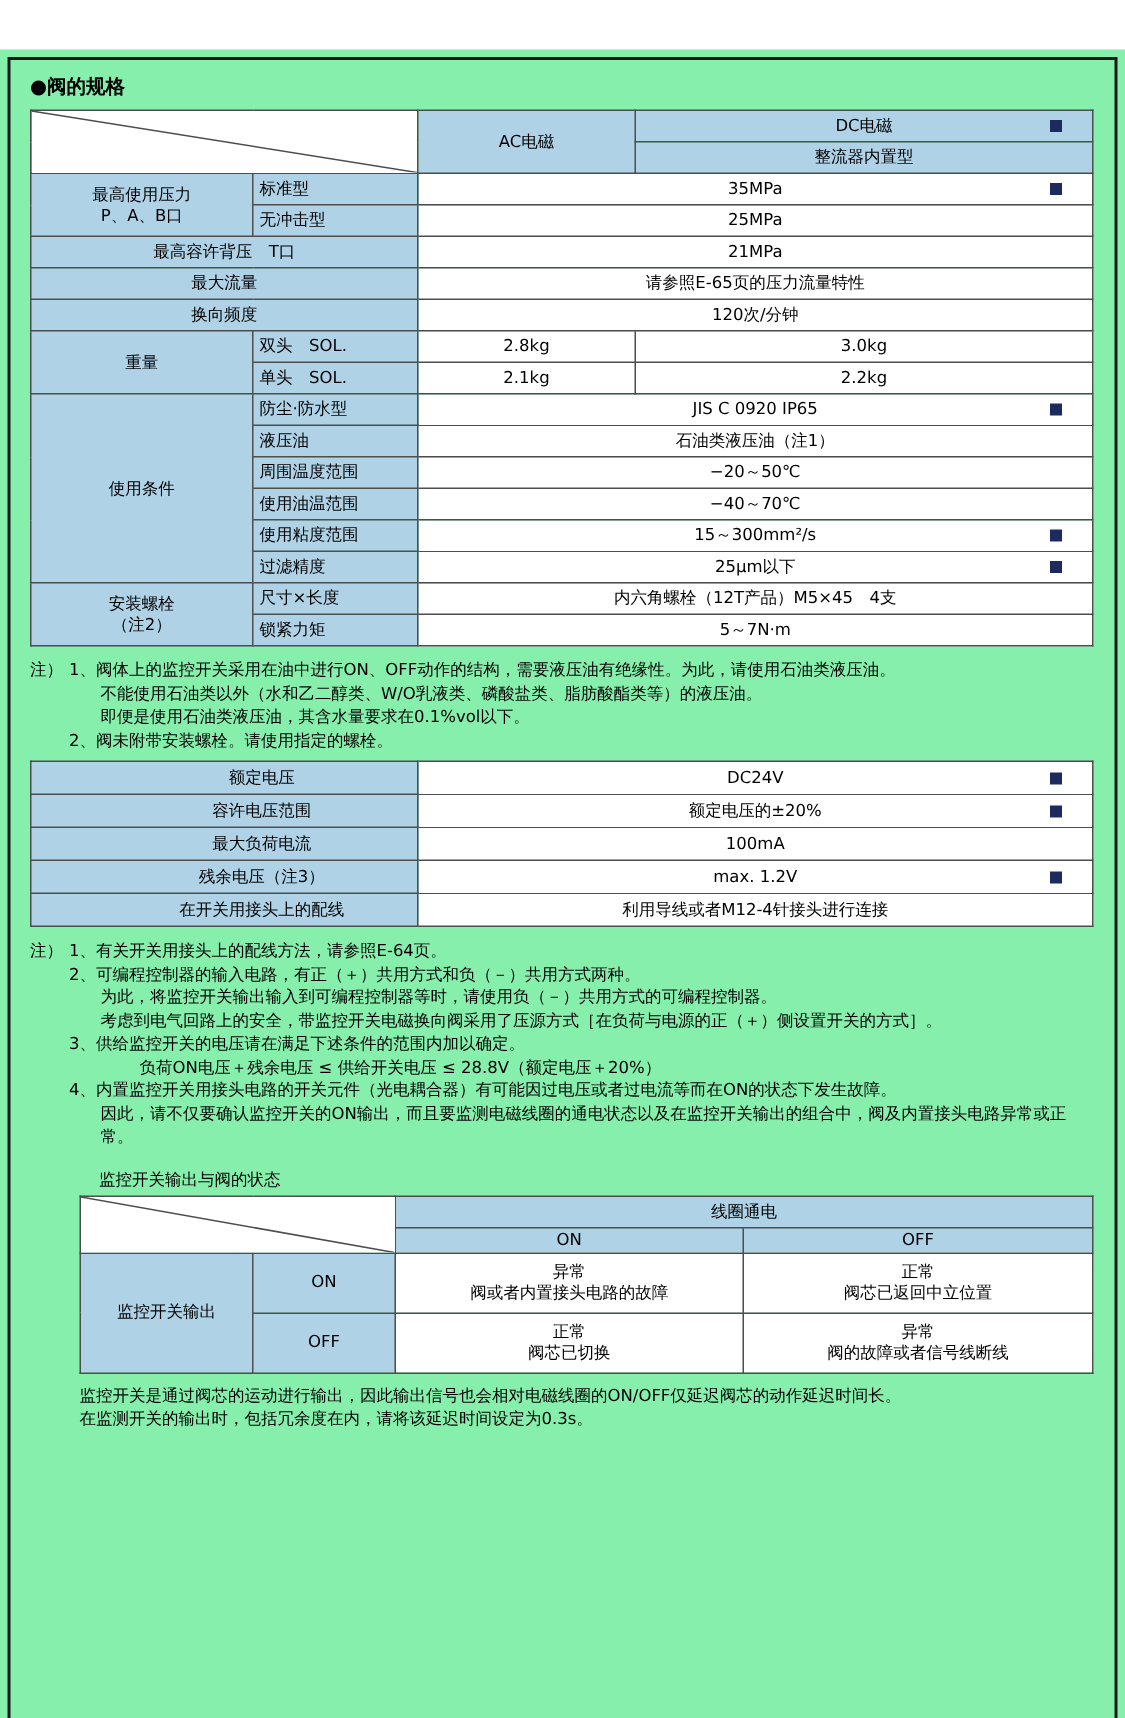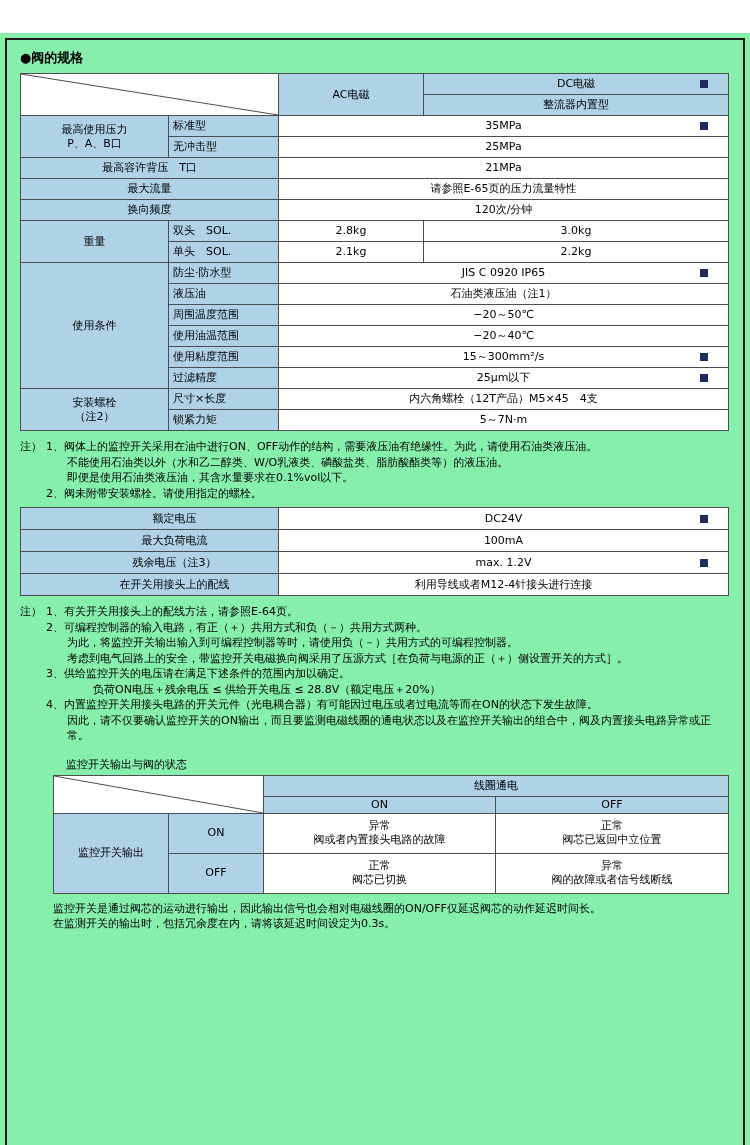--- a/index.html
+++ b/index.html
@@ -153,21 +153,21 @@
       <tr>
         <td class="hd lft">液压油</td>
         <td class="val ctr" colspan="2">石油类液压油（注1）</td>
       </tr>
       <tr>
         <td class="hd lft">周围温度范围</td>
         <td class="val ctr" colspan="2">−20～50℃</td>
       </tr>
       <tr>
         <td class="hd lft">使用油温范围</td>
-        <td class="val ctr" colspan="2">−20～40℃</td>
+        <td class="val ctr" colspan="2">−40～70℃</td>
       </tr>
       <tr>
         <td class="hd lft">使用粘度范围</td>
         <td class="val ctr rel" colspan="2"><span>15～300mm²/s</span><span class="mark"></span></td>
       </tr>
       <tr>
         <td class="hd lft">过滤精度</td>
         <td class="val ctr rel" colspan="2"><span>25μm以下</span><span class="mark"></span></td>
       </tr>
 
@@ -196,20 +196,24 @@
 
   <table class="spec t2">
     <colgroup>
         <col class="s1">
         <col class="s2">
       </colgroup>
     <tbody>
       <tr>
         <td class="hd lbl2">额定电压</td>
         <td class="val ctr rel"><span>DC24V</span><span class="mark"></span></td>
+      </tr>
+      <tr>
+        <td class="hd lbl2">容许电压范围</td>
+        <td class="val ctr rel"><span>额定电压的±20%</span><span class="mark"></span></td>
       </tr>
       <tr>
         <td class="hd lbl2">最大负荷电流</td>
         <td class="val ctr">100mA</td>
       </tr>
       <tr>
         <td class="hd lbl2">残余电压（注3）</td>
         <td class="val ctr rel"><span>max. 1.2V</span><span class="mark"></span></td>
       </tr>
       <tr>

